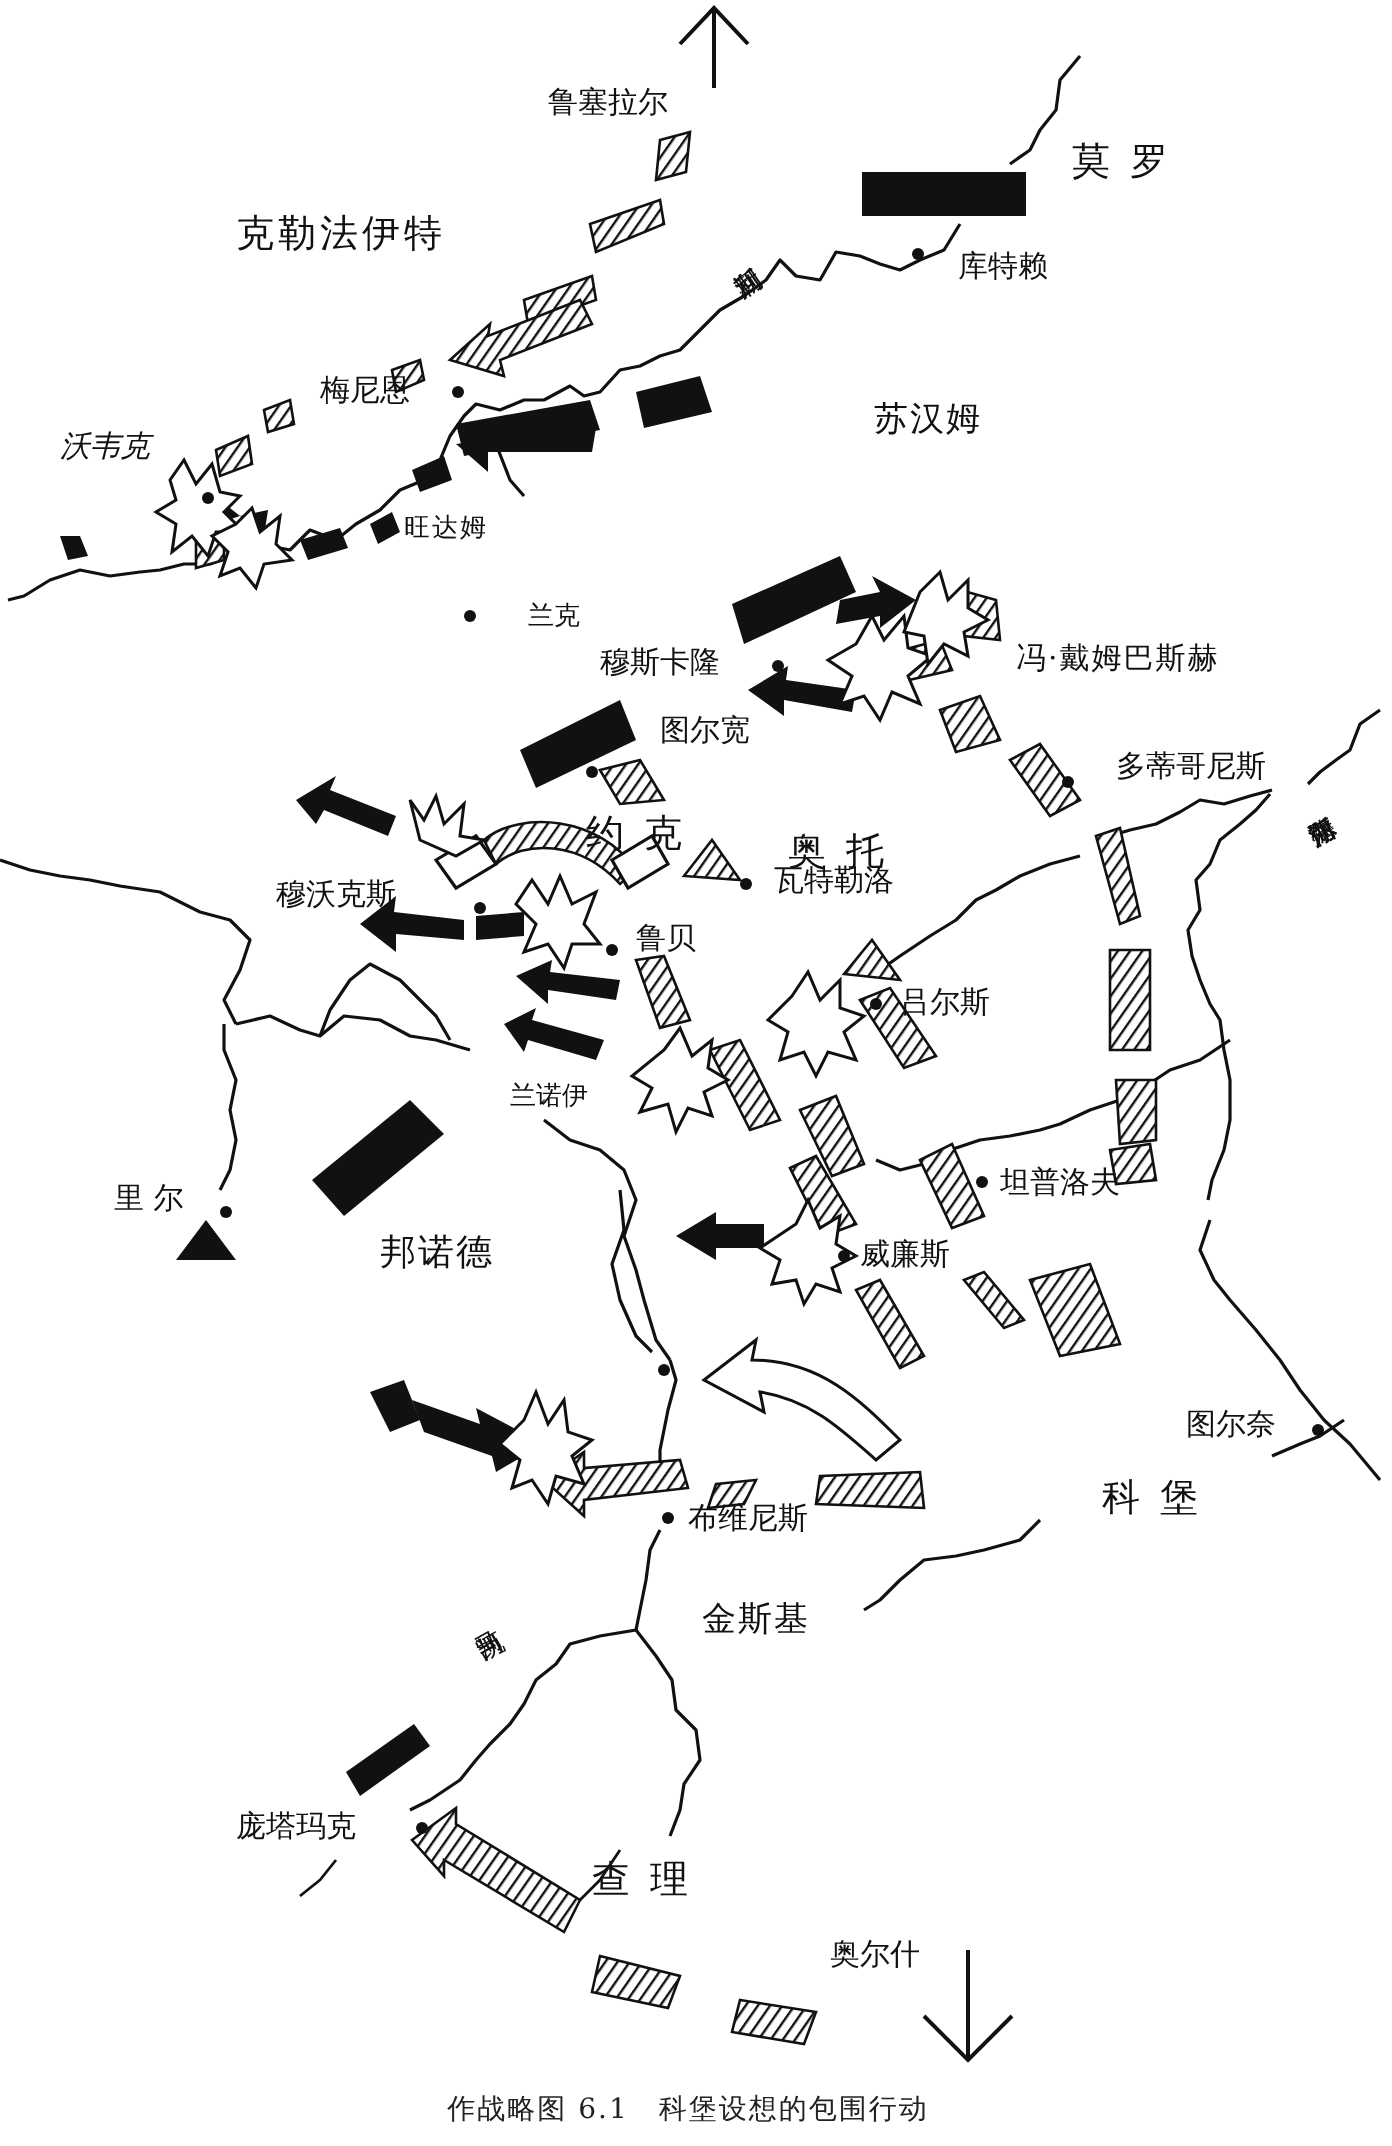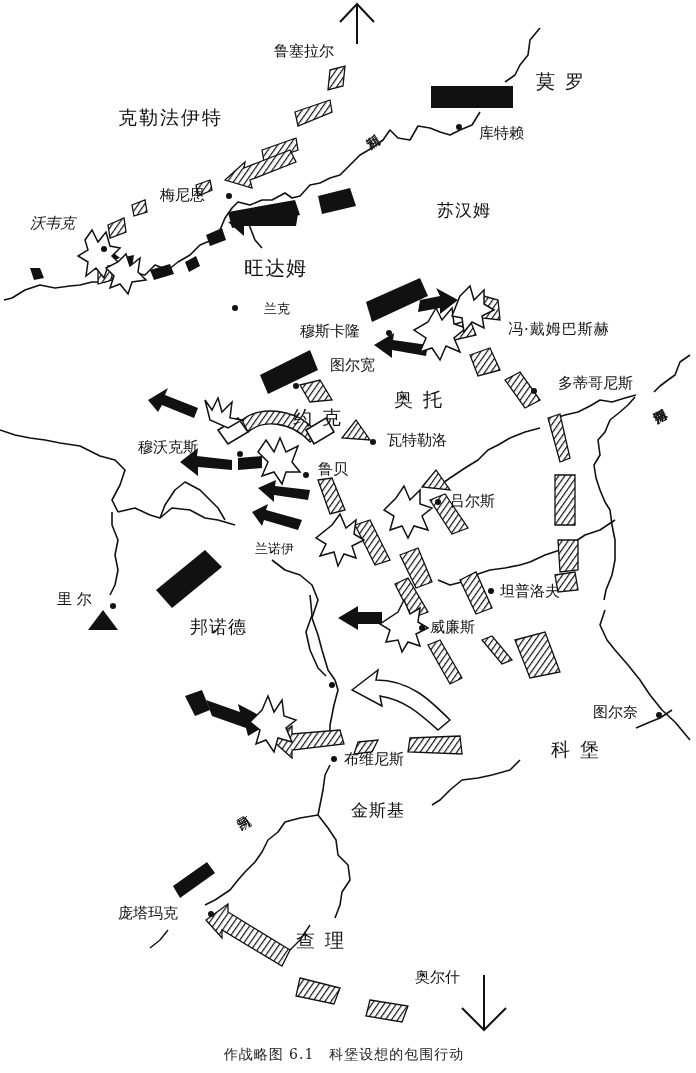--- a/index.html
+++ b/index.html
@@ -188,27 +188,27 @@
   </g>
 </svg>
 
 <div class="lbl lbl-md" style="left:274px;top:44px;">鲁塞拉尔</div>
 <div class="lbl lbl-lg" style="left:118px;top:108px;">克勒法伊特</div>
 <div class="lbl lbl-lg" style="left:536px;top:72px;font-size:19px;">莫 罗</div>
 <div class="lbl lbl-md" style="left:479px;top:126px;">库特赖</div>
 <div class="lbl lbl-lg" style="left:437px;top:202px;font-size:17px;letter-spacing:1px;">苏汉姆</div>
 <div class="lbl lbl-md" style="left:160px;top:188px;">梅尼恩</div>
 <div class="lbl lbl-md" style="left:30px;top:216px;font-style:italic;">沃韦克</div>
-<div class="lbl lbl-lg" style="left:202px;top:258px;font-size:20px;letter-spacing:1px;margin-left:42px;">旺达姆</div>
+<div class="lbl lbl-lg" style="left:202px;top:258px;font-size:13px;letter-spacing:1px;">旺达姆</div>
 <div class="lbl lbl-sm" style="left:264px;top:302px;">兰克</div>
 <div class="lbl lbl-md" style="left:300px;top:324px;">穆斯卡隆</div>
 <div class="lbl lbl-lg" style="left:508px;top:322px;font-size:15px;letter-spacing:1px;">冯·戴姆巴斯赫</div>
 <div class="lbl lbl-md" style="left:330px;top:358px;">图尔宽</div>
 <div class="lbl lbl-md" style="left:558px;top:376px;">多蒂哥尼斯</div>
-<div class="lbl lbl-lg" style="left:394px;top:390px;text-align:center;">奥 托</div>
+<div class="lbl lbl-lg" style="left:394px;top:417px;text-align:center;">奥 托</div>
 <div class="lbl lbl-lg" style="left:272px;top:408px;padding-left:21px;">约 克</div>
 <div class="lbl lbl-md" style="left:138px;top:440px;">穆沃克斯</div>
 <div class="lbl lbl-md" style="left:387px;top:433px;">瓦特勒洛</div>
 <div class="lbl lbl-md" style="left:318px;top:462px;">鲁贝</div>
 <div class="lbl lbl-md" style="left:450px;top:494px;">吕尔斯</div>
 <div class="lbl lbl-sm" style="left:255px;top:542px;">兰诺伊</div>
 <div class="lbl lbl-md" style="left:500px;top:584px;">坦普洛夫</div>
 <div class="lbl lbl-md" style="left:57px;top:592px;">里 尔</div>
 <div class="lbl lbl-lg" style="left:190px;top:618px;font-size:18px;letter-spacing:1px;">邦诺德</div>
 <div class="lbl lbl-md" style="left:430px;top:620px;">威廉斯</div>

